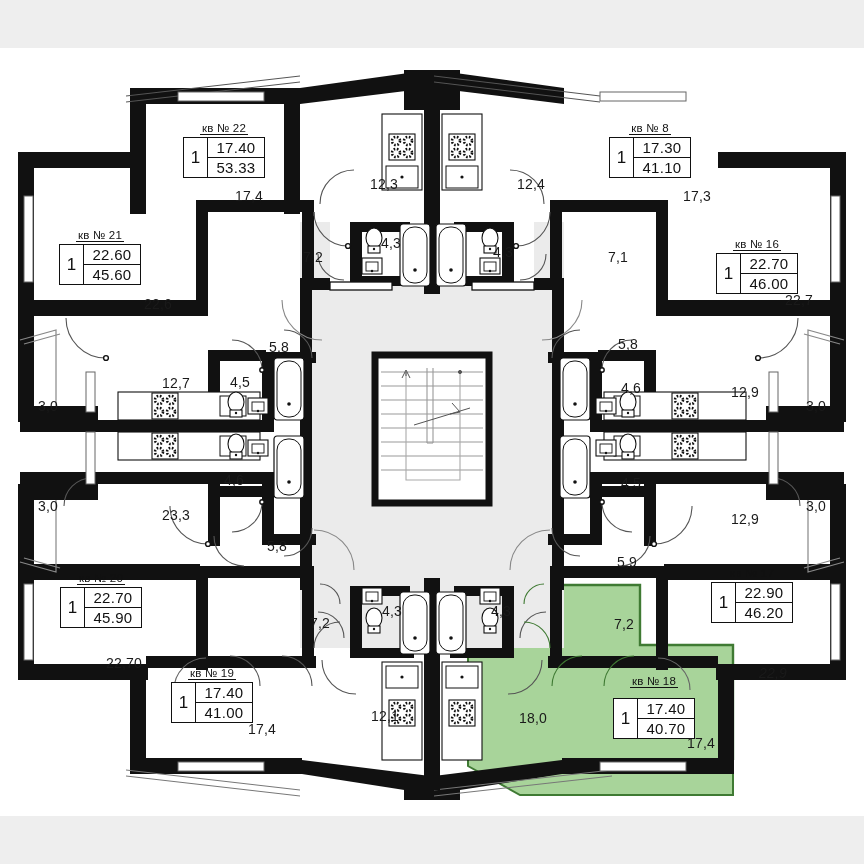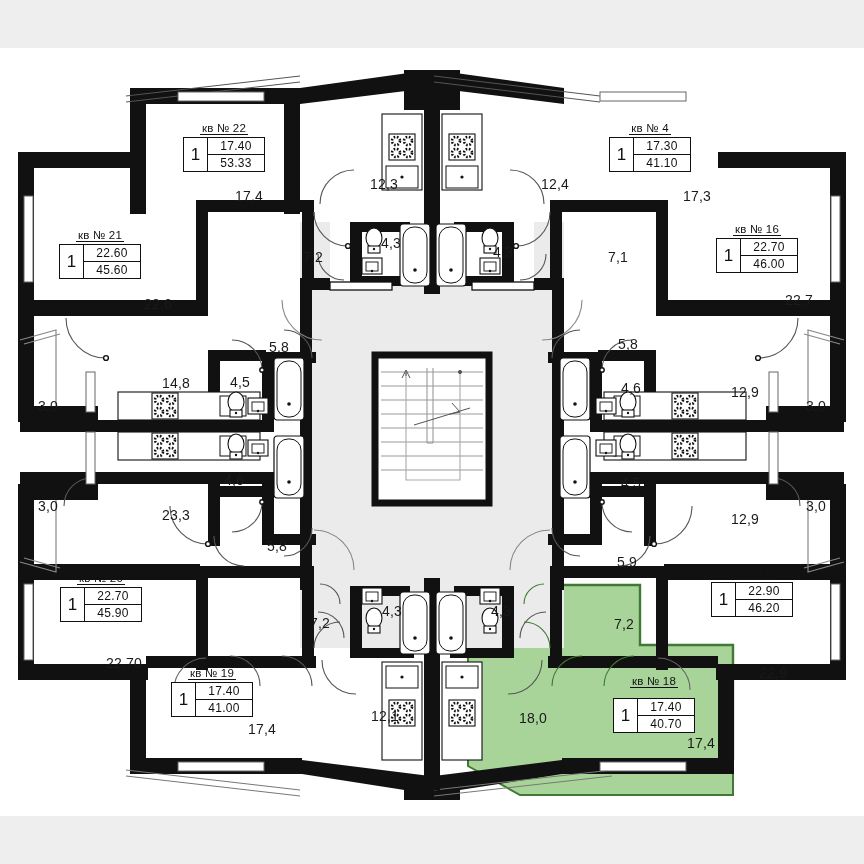--- a/index.html
+++ b/index.html
@@ -30,21 +30,21 @@
   }
   .apt-box{
     display:flex;border:1.4px solid #111;background:#fff;
   }
   .apt-rooms{
     display:flex;align-items:center;justify-content:center;
     width:23px;font-size:17px;font-weight:400;color:#111;line-height:1;
   }
   .apt-areas{border-left:1.4px solid #111;}
   .apt-area{
-    font-size:12px;color:#111;line-height:1;padding:2px 5px 2px 5px;
+    font-size:15px;color:#111;line-height:1;padding:2px 5px 2px 5px;
     text-align:center;letter-spacing:.3px;min-width:46px;
   }
   .apt-area.top{border-bottom:1.4px solid #111;}
 
   .dim{
     position:absolute;font-size:14px;color:#1a1a1a;
     transform:translate(-50%,-50%);white-space:nowrap;pointer-events:none;
     letter-spacing:.2px;
   }
 </style>
@@ -429,30 +429,30 @@
         <div class="apt-title">кв № 21</div>
         <div class="apt-box">
           <div class="apt-rooms">1</div>
           <div class="apt-areas">
             <div class="apt-area top">22.60</div>
             <div class="apt-area">45.60</div>
           </div>
         </div>
       </div>
       <div class="apt-label" style="left: 650px; top: 122px;">
-        <div class="apt-title">кв № 4</div>
+        <div class="apt-title">кв № 8</div>
         <div class="apt-box">
           <div class="apt-rooms">1</div>
           <div class="apt-areas">
             <div class="apt-area top">17.30</div>
             <div class="apt-area">41.10</div>
           </div>
         </div>
       </div>
-      <div class="apt-label" style="left: 752px; top: 223px; padding-left: 10px;">
+      <div class="apt-label" style="left: 752px; top: 238px; padding-left: 10px;">
         <div class="apt-title">кв № 16</div>
         <div class="apt-box">
           <div class="apt-rooms">1</div>
           <div class="apt-areas">
             <div class="apt-area top">22.70</div>
             <div class="apt-area">46.00</div>
           </div>
         </div>
       </div>
       <div class="apt-label" style="left: 101px; top: 572px;">
@@ -498,28 +498,28 @@
     </div>
 
   <div id="dim-labels">
       <div class="dim" style="left: 249px; top: 196px;">17,4</div>
       <div class="dim" style="left: 697px; top: 196px;">17,3</div>
       <div class="dim" style="left: 158px; top: 304px;">22,6</div>
       <div class="dim" style="left: 799px; top: 300px;">22,7</div>
       <div class="dim" style="left: 313px; top: 257px;">7,2</div>
       <div class="dim" style="left: 618px; top: 257px;">7,1</div>
       <div class="dim" style="left: 384px; top: 184px;">12,3</div>
-      <div class="dim" style="left: 531px; top: 184px; margin-left: 24px;">12,4</div>
+      <div class="dim" style="left: 531px; top: 184px;">12,4</div>
       <div class="dim" style="left: 391px; top: 243px;">4,3</div>
       <div class="dim" style="left: 503px; top: 252px;">4,3</div>
       <div class="dim" style="left: 48px; top: 406px;">3,0</div>
       <div class="dim" style="left: 48px; top: 506px;">3,0</div>
       <div class="dim" style="left: 816px; top: 406px;">3,0</div>
       <div class="dim" style="left: 816px; top: 506px;">3,0</div>
-      <div class="dim" style="left: 176px; top: 383px;">14,8</div>
+      <div class="dim" style="left: 176px; top: 383px;">12,7</div>
       <div class="dim" style="left: 176px; top: 515px;">23,3</div>
       <div class="dim" style="left: 240px; top: 382px;">4,5</div>
       <div class="dim" style="left: 234px; top: 480px;">4,6</div>
       <div class="dim" style="left: 279px; top: 347px;">5,8</div>
       <div class="dim" style="left: 277px; top: 546px;">5,8</div>
       <div class="dim" style="left: 745px; top: 392px;">12,9</div>
       <div class="dim" style="left: 745px; top: 519px;">12,9</div>
       <div class="dim" style="left: 631px; top: 388px;">4,6</div>
       <div class="dim" style="left: 631px; top: 483px;">4,5</div>
       <div class="dim" style="left: 628px; top: 344px;">5,8</div>

